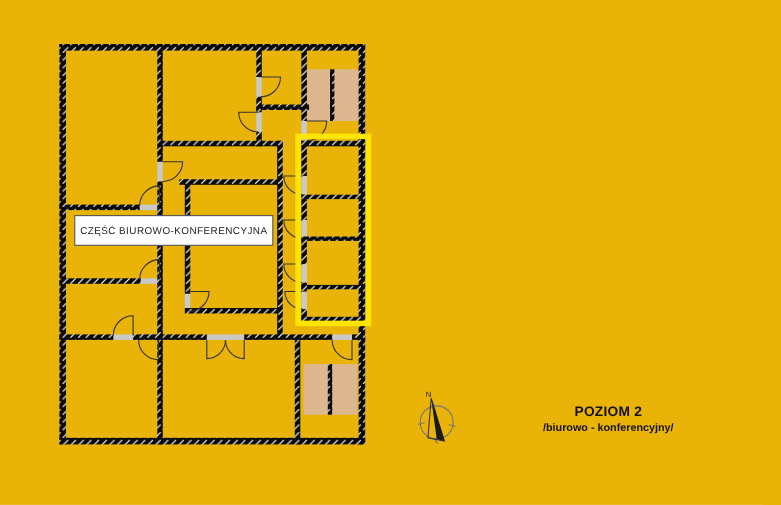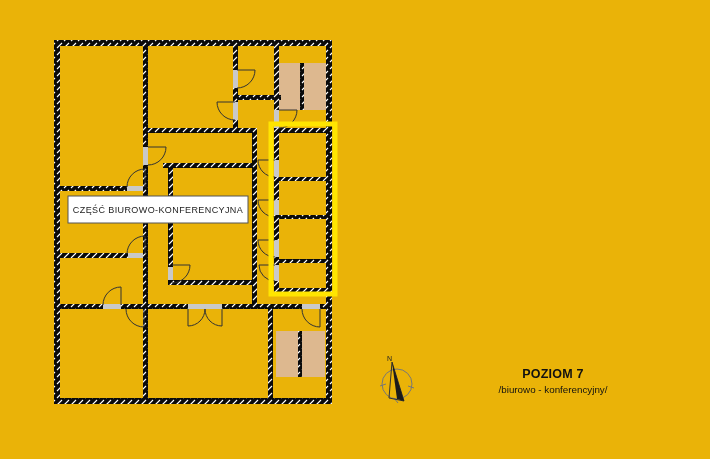--- a/index.html
+++ b/index.html
@@ -10,21 +10,21 @@
     overflow:hidden;
     font-family:"Liberation Sans", sans-serif;
   }
   .plan-svg{position:absolute;left:0;top:0;}
   .legend{
     position:absolute;
     left:453px;top:367px;width:200px;
     text-align:center;color:#111;
   }
   .legend .title{font-size:12.5px;font-weight:bold;letter-spacing:.2px;}
-  .legend .subtitle{font-size:9.8px;font-weight:normal;margin-top:3px;text-align:center;}
+  .legend .subtitle{font-size:9.8px;font-weight:bold;margin-top:3px;text-align:center;}
   .wall{fill:url(#wallHatch);}
   .door{fill:none;stroke:#333;stroke-width:1;}
   .thresh{fill:#c9c9c9;}
   .label-box-rect{fill:#ffffff;stroke:#555;stroke-width:1;}
   .label-box-text{font-family:"Liberation Sans",sans-serif;font-size:9px;letter-spacing:.4px;fill:#222;}
   .compass-circle{fill:none;stroke:#777;stroke-width:1;}
   .compass-tick{stroke:#777;stroke-width:1;}
   .compass-n{font-family:"Liberation Sans",sans-serif;font-size:7px;fill:#222;}
 </style>
 </head>
@@ -138,17 +138,17 @@
       <line class="compass-tick" x1="380" y1="386" x2="386" y2="384"></line>
       <line class="compass-tick" x1="408" y1="386" x2="414" y2="388"></line>
       <line class="compass-tick" x1="394" y1="398" x2="398" y2="403"></line>
       <polygon points="392,362 389,398 404,401" fill="none" stroke="#333" stroke-width="1"></polygon>
       <polygon points="392,362 397,399 404,401" fill="#1a1a1a"></polygon>
       <text class="compass-n" x="387" y="361">N</text>
     </g>
   </svg>
 
   <div class="legend">
-    <div class="title">POZIOM 7</div>
+    <div class="title">POZIOM 2</div>
     <div class="subtitle">/biurowo - konferencyjny/</div>
   </div>
 
 </div>
 
 </body></html>

